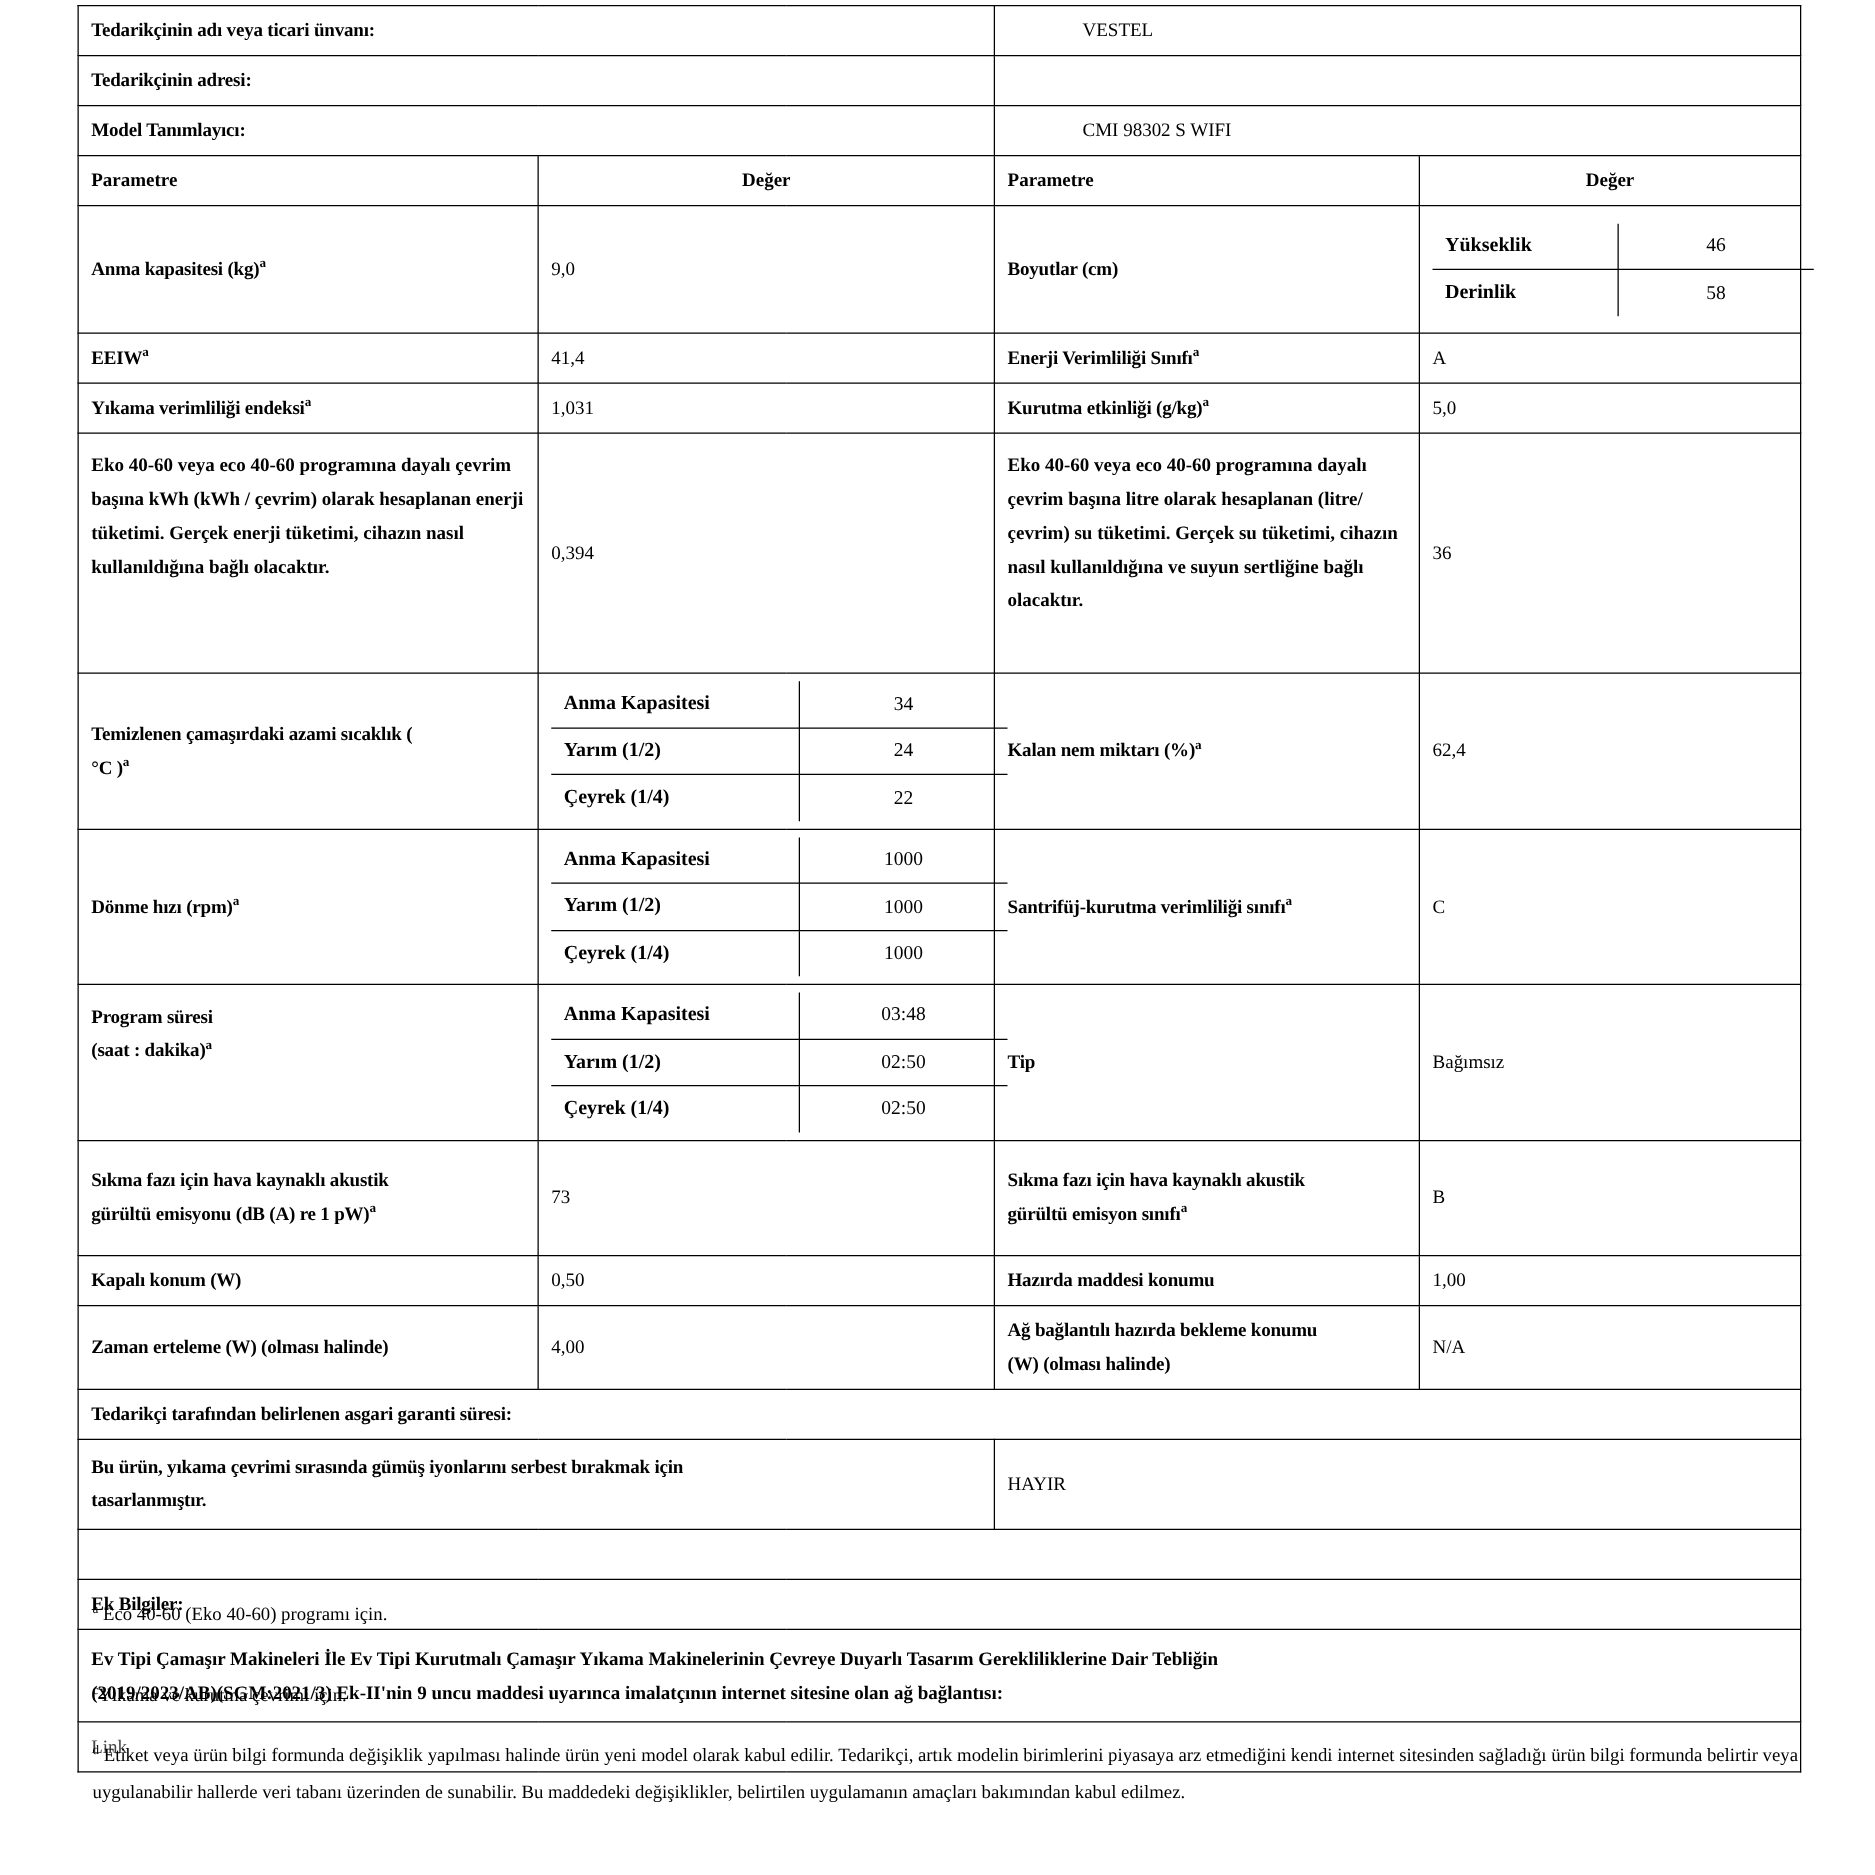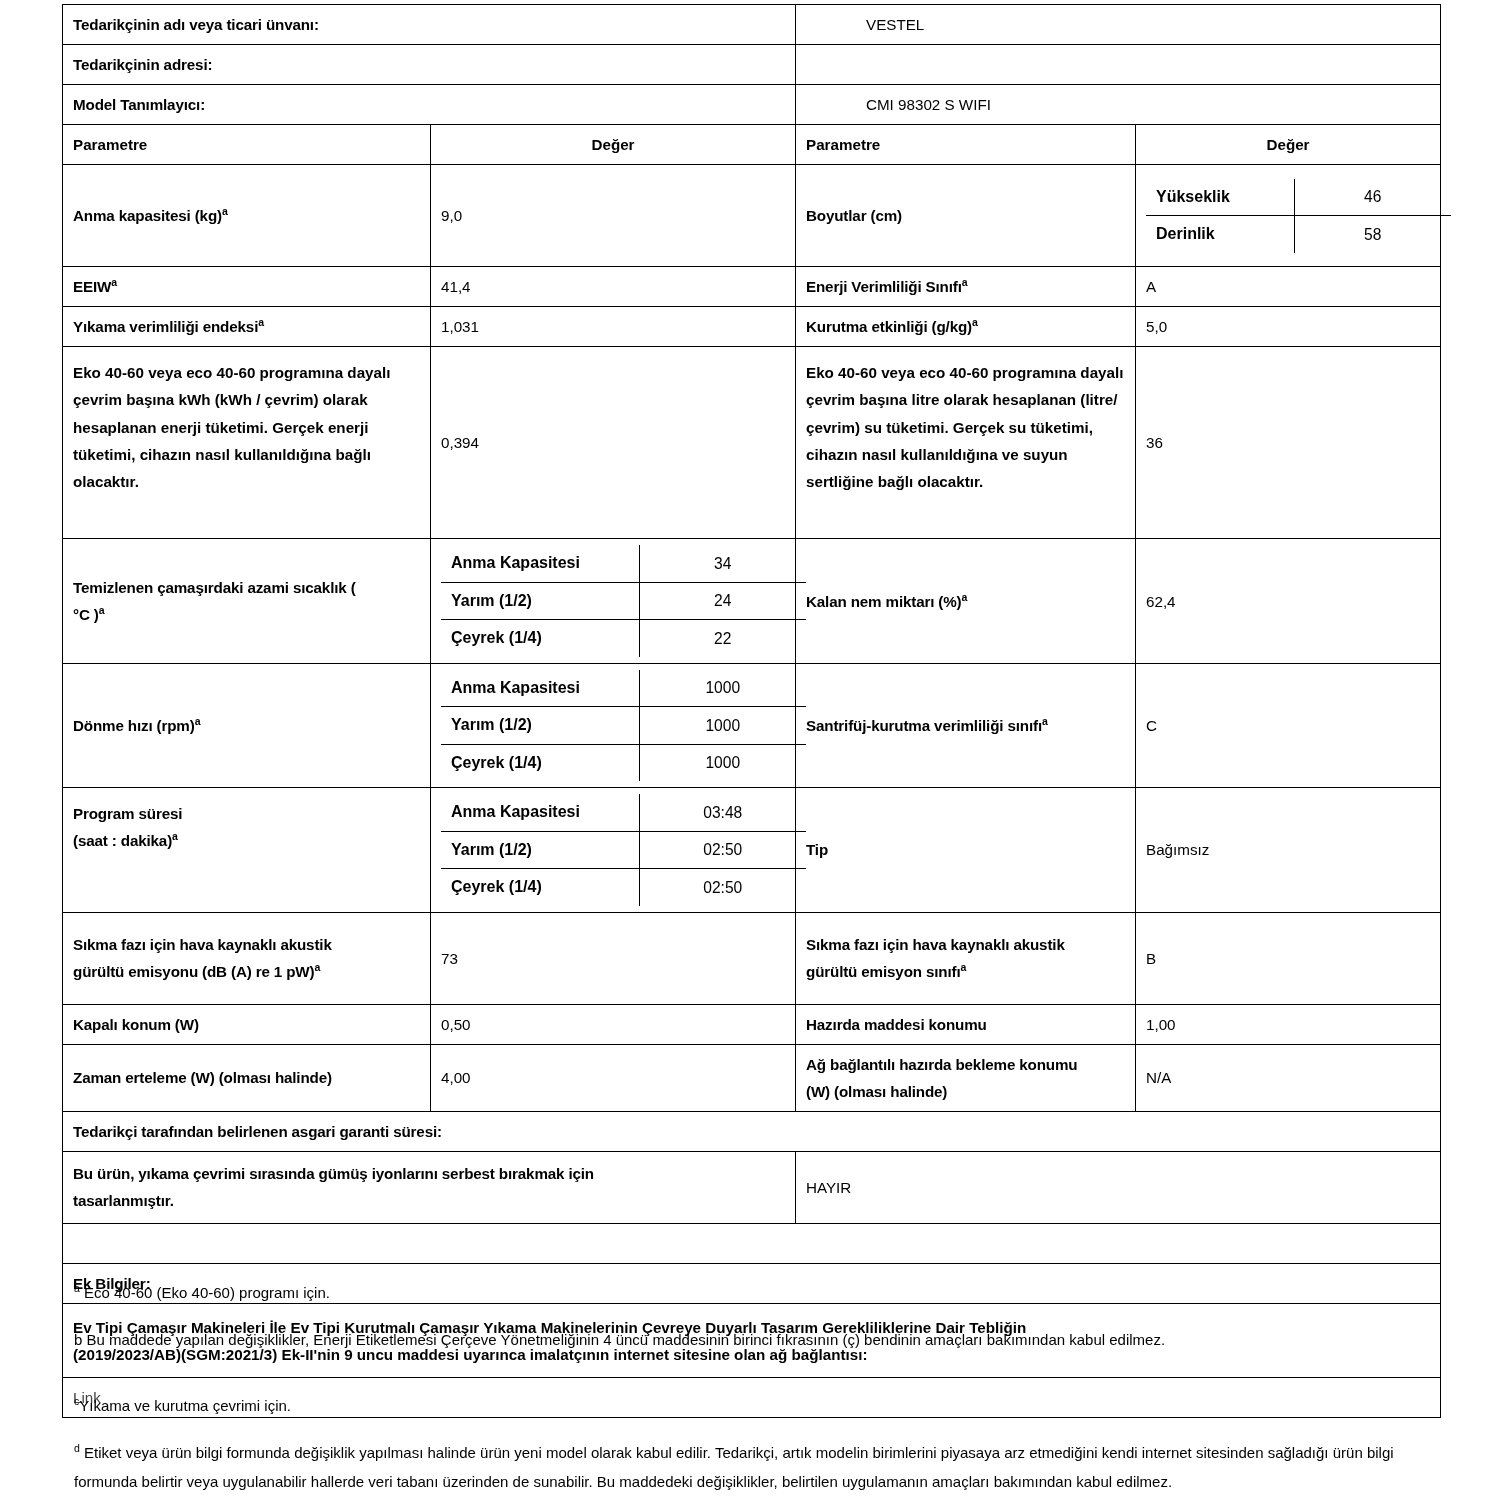--- a/index.html
+++ b/index.html
@@ -16,20 +16,21 @@
     overflow: hidden;
   }
 
   .sheet {
     position: absolute;
     left: 0; top: 0;
     width: 1500px;
     height: 1500px;
     box-sizing: border-box;
     padding: 0;
+    font-family: Liberation Serif, serif;
   }
 
   table.fiche {
     position: absolute;
     left: 62px;
     top: 4px;
     width: 1378px;
     border-collapse: collapse;
     table-layout: fixed;
   }
@@ -365,18 +366,17 @@
 
     <tr>
       <td class="link-cell" colspan="6">Link</td>
     </tr>
 
   </tbody>
     </table>
 
   <div class="notes">
     <p><span class="supn">a</span> <span>Eco 40-60 (Eko 40-60) programı için.</span></p>
-    <p class="tight"><span>b</span> <span>Bu maddede yapılan değişiklikler, Enerji Etiketlemesi Çerçeve Yönetmeliğinin 4 üncü maddesinin birinci fıkrasının (ç) bendinin amaçları bakımından kabul edilmez.</span></p>
     <p style="margin-top:36px;"><span class="supn">c</span><span>Yıkama ve kurutma çevrimi için.</span></p>
     <p><span class="supn">d</span> <span>Etiket veya ürün bilgi formunda değişiklik yapılması halinde ürün yeni model olarak kabul edilir. Tedarikçi, artık modelin birimlerini piyasaya arz etmediğini kendi internet sitesinden sağladığı ürün bilgi formunda belirtir veya uygulanabilir hallerde veri tabanı üzerinden de sunabilir. Bu maddedeki değişiklikler, belirtilen uygulamanın amaçları bakımından kabul edilmez.</span></p>
   </div>
 
 </div>
 
 </body></html>

